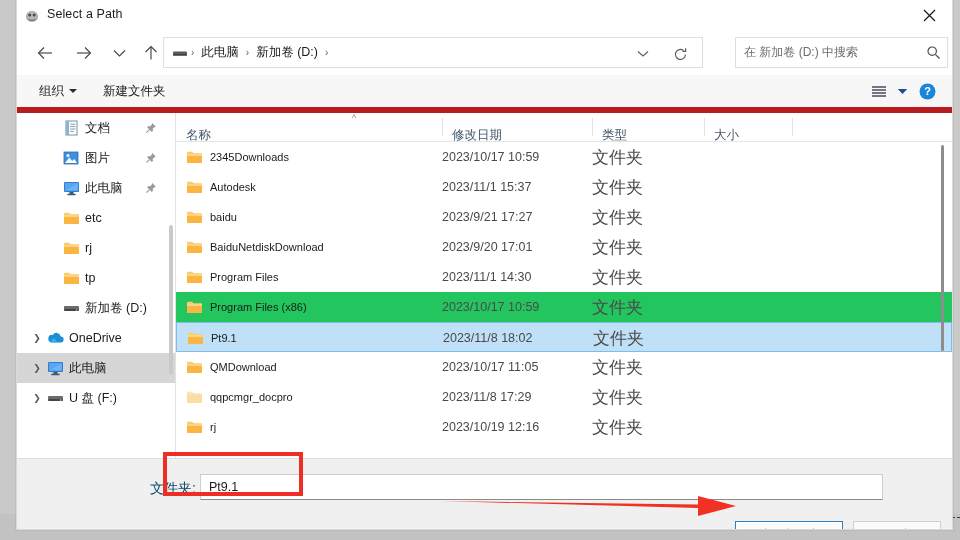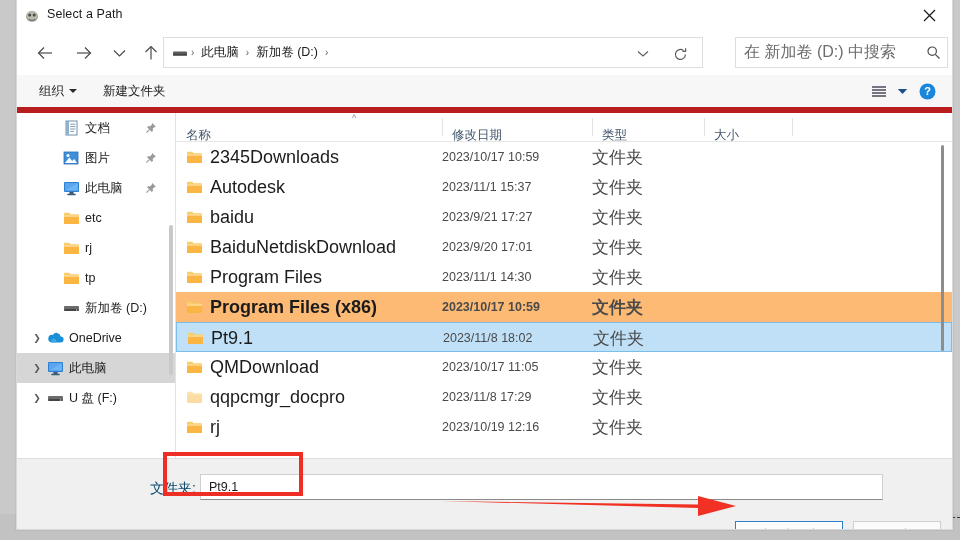--- a/index.html
+++ b/index.html
@@ -59,21 +59,21 @@
   .crumb-sep{color:#5e5e5e;font-size:10px;padding:0 1px;}
   .crumb-drive{display:inline-flex;align-items:center;}
   .addr-chev{position:absolute;right:48px;top:8px;width:22px;height:16px;display:flex;align-items:center;justify-content:center;color:#5b5b5b;}
   .addr-refresh{position:absolute;right:10px;top:6px;width:24px;height:20px;display:flex;align-items:center;justify-content:center;color:#5b5b5b;}
 
   .searchbox{
     position:absolute;left:718px;top:6px;width:213px;height:31px;
     border:1px solid #dedede;background:#fff;box-sizing:border-box;
     display:flex;align-items:center;
   }
-  .searchbox .sv{flex:1;padding-left:8px;font-size:16px;color:#6d6d6d;white-space:nowrap;overflow:hidden;}
+  .searchbox .sv{flex:1;padding-left:8px;font-size:12px;color:#6d6d6d;white-space:nowrap;overflow:hidden;}
   .searchbox .si{width:28px;display:flex;align-items:center;justify-content:center;color:#4a4a4a;}
 
   
   .cmdbar{position:relative;height:32px;background:#f7f7f7;border-bottom:6px solid #b91c1c;}
   .cmdbtn{
     position:absolute;top:4px;height:24px;display:flex;align-items:center;gap:5px;
     padding:0 8px;font-size:12.5px;color:#1b1b1b;
   }
   .cmd-org{left:14px;}
   .cmd-new{left:78px;}
@@ -106,24 +106,24 @@
   .colhead{position:relative;height:28px;background:#fff;border-bottom:1px solid #e6e6e6;}
   .colhead .ch{
     position:absolute;top:8px;height:28px;display:flex;align-items:center;
     font-size:12.5px;color:#43566b;padding-left:10px;box-sizing:border-box;
   }
   .colhead .div{position:absolute;top:5px;height:18px;width:1px;background:#e2e2e2;}
   .sortmark{position:absolute;top:0px;left:172px;width:12px;height:8px;display:flex;align-items:flex-start;justify-content:center;color:#8a8a8a;font-size:9px;}
 
   .rows{position:relative;}
   .row{position:relative;height:30px;}
-  .row.hover{background:#fdba74;font-weight:bold;}
+  .row.hover{background:#22c55e;}
   .row.sel{background:#bfe0f7;border:1px solid #7bbdeb;box-sizing:border-box;}
   .row .fico{position:absolute;left:10px;top:0;height:30px;width:18px;display:flex;align-items:center;}
-  .row .fname{position:absolute;left:34px;top:0;height:30px;display:flex;align-items:center;font-size:18px;color:#1b1b1b;white-space:nowrap;}
+  .row .fname{position:absolute;left:34px;top:0;height:30px;display:flex;align-items:center;font-size:11px;color:#1b1b1b;white-space:nowrap;}
   .row .fdate{position:absolute;left:266px;top:0;height:30px;display:flex;align-items:center;font-size:12.5px;color:#4a4a4a;white-space:nowrap;}
   .row .ftype{position:absolute;left:416px;top:0;height:30px;display:flex;align-items:center;font-size:17px;color:#4a4a4a;white-space:nowrap;}
   .row .fsize{position:absolute;left:528px;top:0;height:30px;display:flex;align-items:center;font-size:12.5px;color:#4a4a4a;}
   .pane-scroll-thumb{position:absolute;right:8px;top:32px;width:3px;height:206px;background:#8d8d8d;border-radius:2px;}
 
   
   .footer{position:relative;height:108px;background:#f0f0f0;border-top:1px solid #dedede;}
   .fnlabel{position:absolute;left:133px;top:21px;font-size:14px;color:#0c4a6e;}
   .fninput{
     position:absolute;left:183px;top:15px;width:683px;height:26px;

